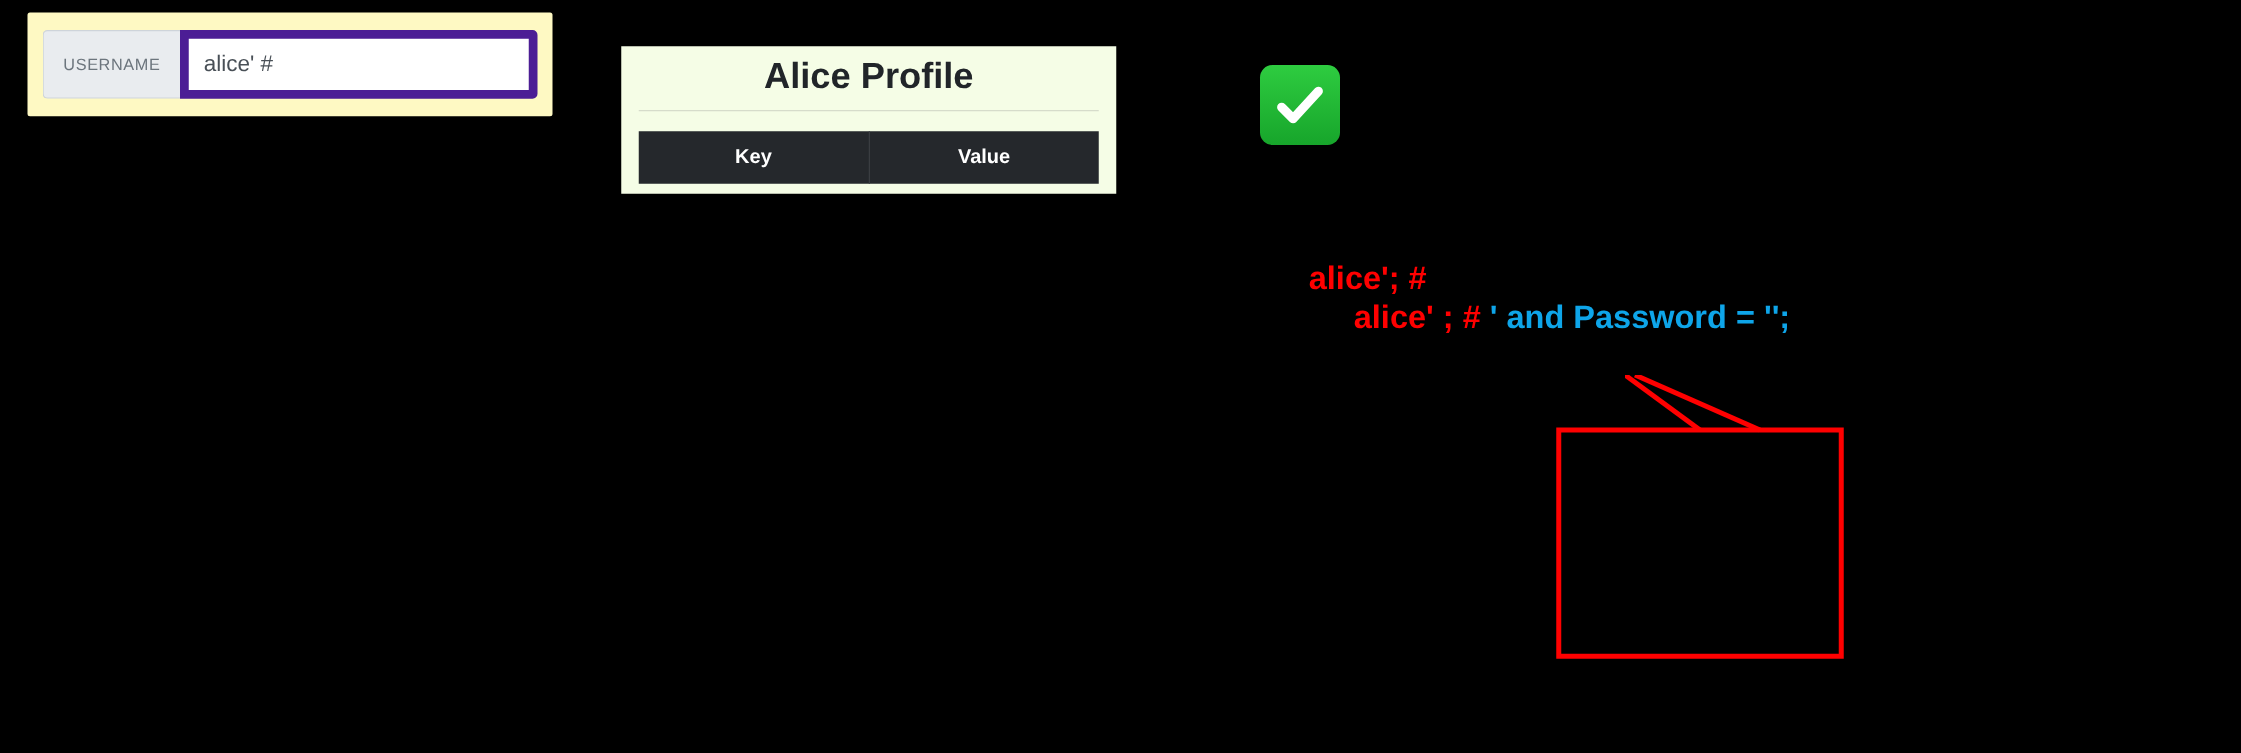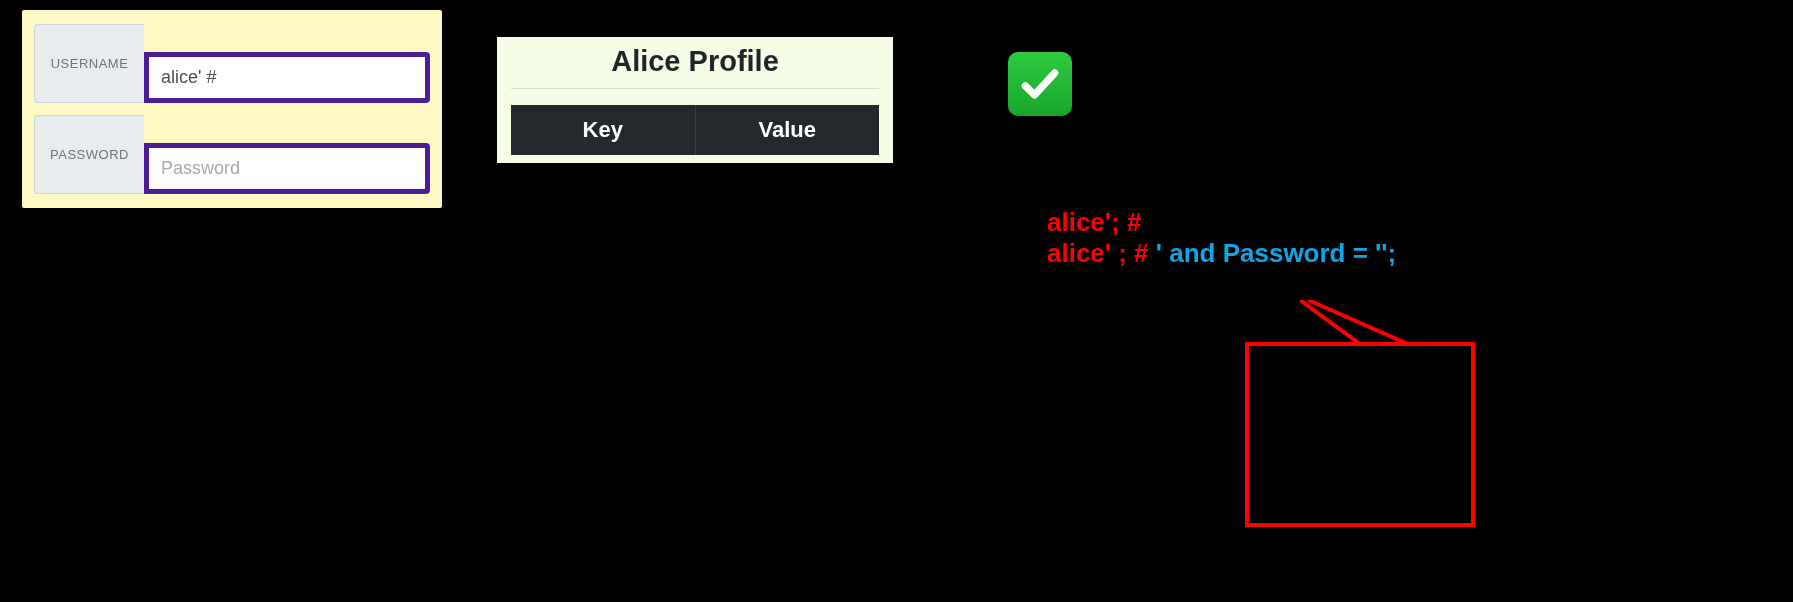--- a/index.html
+++ b/index.html
@@ -37,28 +37,27 @@
       align-items: center;
       justify-content: center;
       font-size: 13px;
       color: #6c757d;
       letter-spacing: 0.5px;
       border-radius: 4px 0 0 4px;
       padding: 10px 6px;
     }
     .form-input {
       flex: 1;
-      border: 5px solid #4c1d95;
+      border: 7px solid #4c1d95;
       border-radius: 0 4px 4px 0;
       padding: 10px 12px;
       font-size: 18px;
       color: #495057;
       background: #fff;
       font-family: inherit;
-      margin-top: 28px;
     }
     .form-input::placeholder { color: #a6abb0; }
 
     
     .profile-panel {
       position: absolute;
       left: 497px;
       top: 0px;
       width: 396px;
       background: #f5fde6;
@@ -82,21 +81,21 @@
       background: #25282c;
     }
     .profile-table-header {
       display: flex;
     }
     .profile-th {
       flex: 1;
       color: #fff;
       text-align: center;
       font-weight: bold;
-      font-size: 22px;
+      font-size: 16px;
       padding: 12px 16px;
       border-right: 1px solid #3a3d41;
     }
     .profile-th:last-child { border-right: none; }
 
     
     .checkmark {
       position: absolute;
       left: 1008px;
       top: 52px;
@@ -125,21 +124,21 @@
       margin-top: 24px;
     }
     .annot-line2 {
       position: absolute;
       left: 1047px;
       top: 238px;
       font-family: Arial, sans-serif;
       font-size: 26px;
       font-weight: bold;
     }
-    .annot-red { color: #ff0000; }
+    .annot-red { color: #ff0000; margin-left: 36px; }
     .annot-blue { color: #0ea5e9; }
 
     
     .callout-box {
       position: absolute;
       left: 1245px;
       top: 342px;
       width: 230px;
       height: 185px;
       border: 4px solid #ff0000;
@@ -152,24 +151,20 @@
     }
     .callout-pointer svg { display: block; }
   </style>
 </head>
 <body>
 
 <div class="login-panel">
   <div class="form-row">
     <div class="form-label">USERNAME</div>
     <input class="form-input" type="text" value="alice' #" style="">
-  </div>
-  <div class="form-row">
-    <div class="form-label">PASSWORD</div>
-    <input class="form-input" type="password" placeholder="Password" style="">
   </div>
 </div>
 
 <div class="profile-panel">
   <div class="profile-title">Alice Profile</div>
   <hr class="profile-separator">
   <div class="profile-table">
     <div class="profile-table-header">
       <div class="profile-th">Key</div>
       <div class="profile-th">Value</div>

